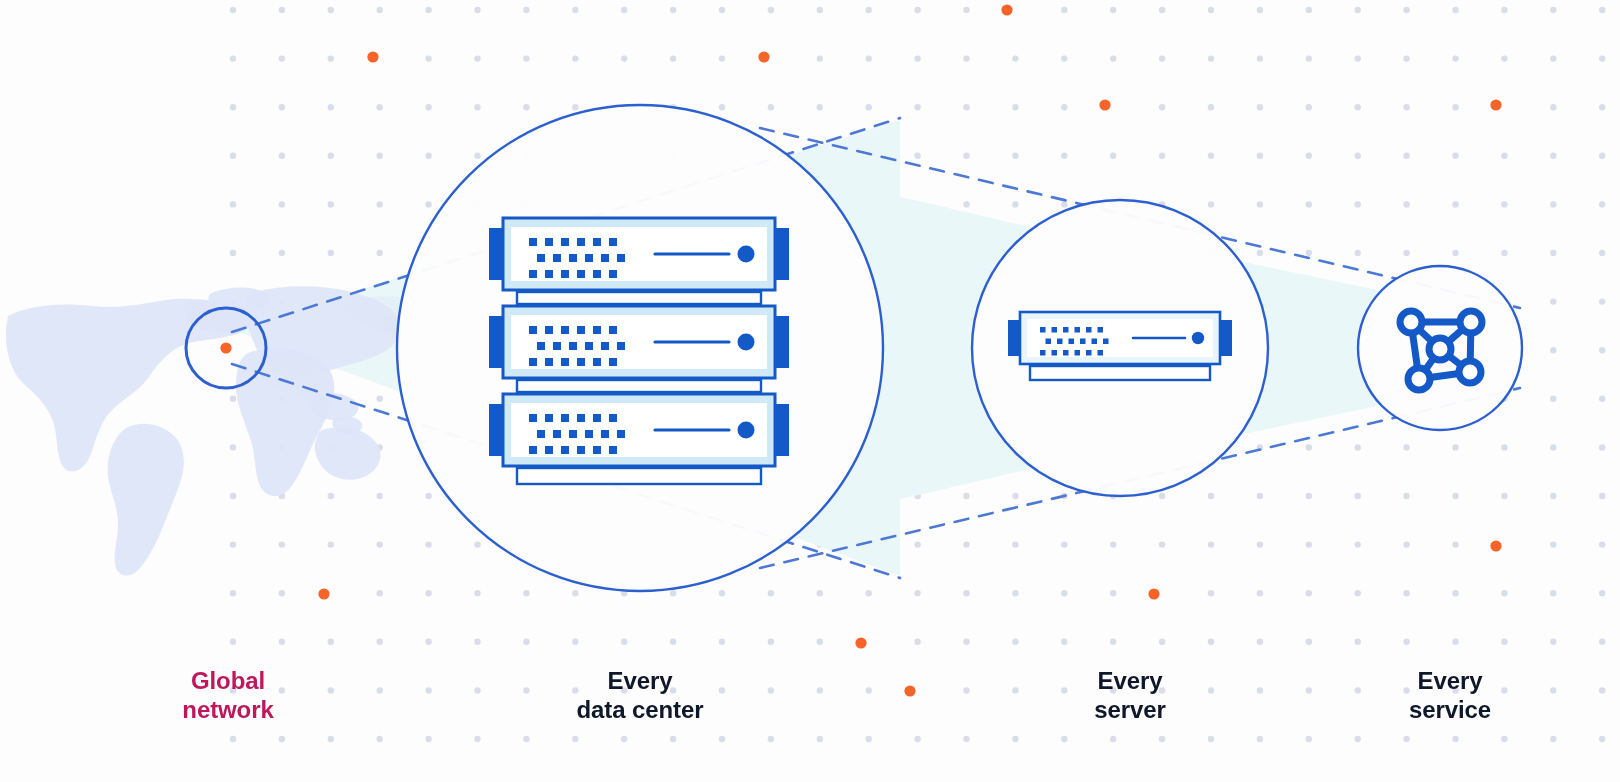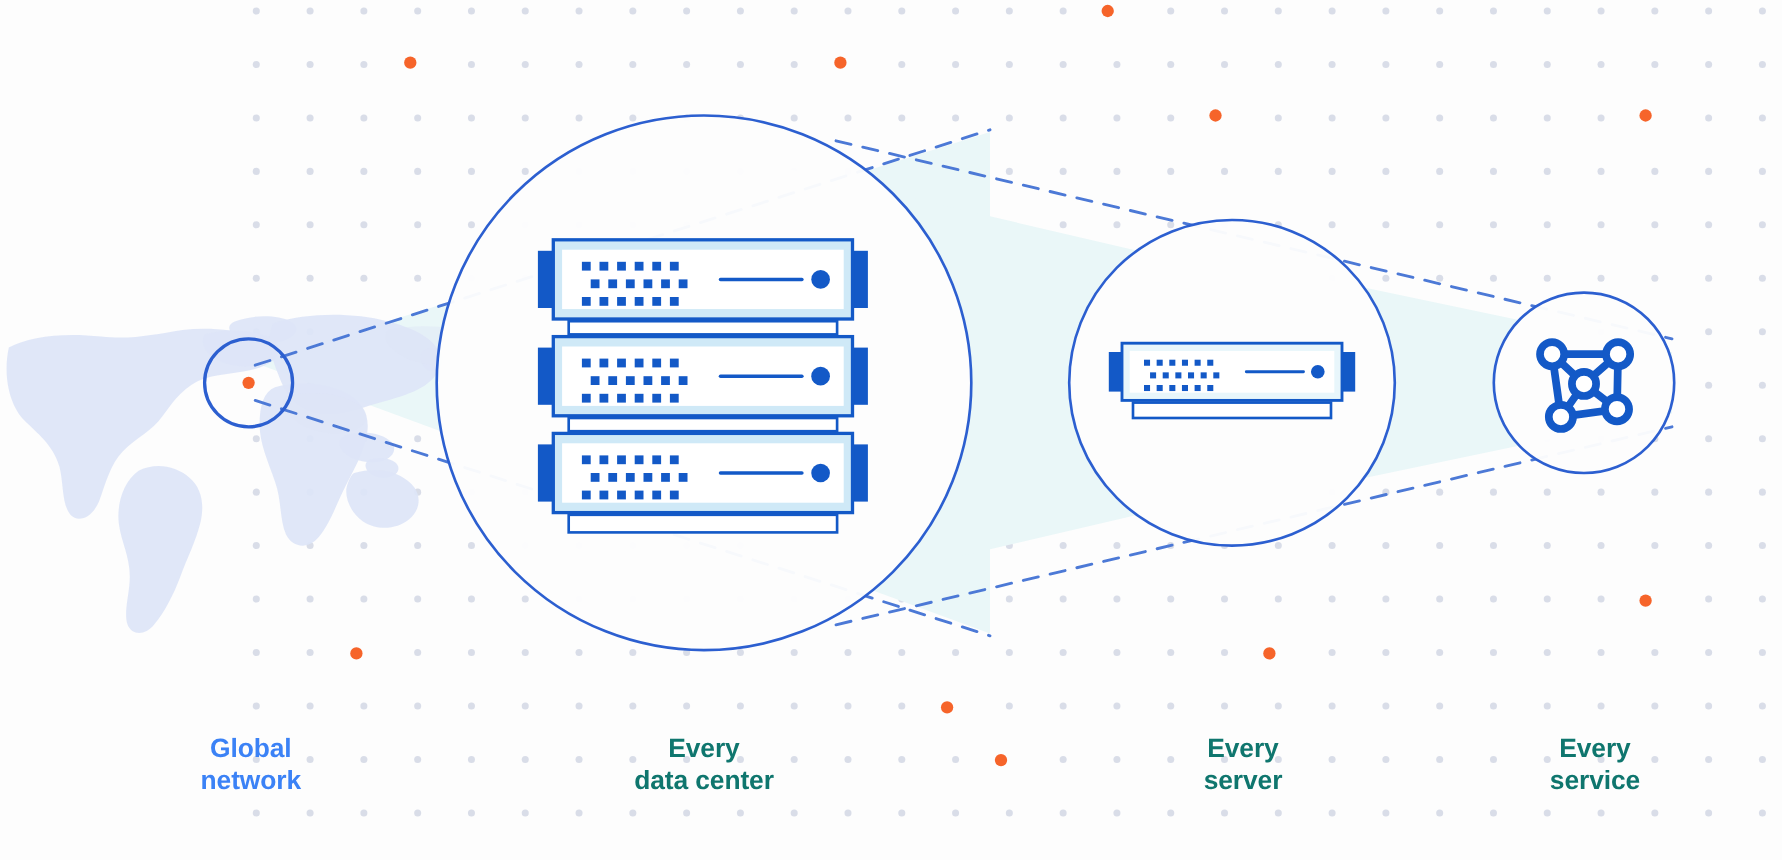--- a/index.html
+++ b/index.html
@@ -13,25 +13,25 @@
   }
   #stage{position:absolute;inset:0;width:1620px;height:782px;}
   svg.layer{position:absolute;left:0;top:0;width:1620px;height:782px;display:block;}
   .labels{position:absolute;left:0;top:0;width:1620px;height:782px;pointer-events:none;}
   .lbl{
     position:absolute;
     text-align:center;
     font-size:24px;
     line-height:29px;
     font-weight:700;
-    color:#0f766e;
+    color:#0f172a;
     letter-spacing:-0.1px;
     white-space:pre-line;
   }
-  .lbl.accent{color:#3b82f6;}
+  .lbl.accent{color:#be185d;}
   .lbl-l1{left:128px;top:666px;width:200px;}
   .lbl-l2{left:540px;top:666px;width:200px;}
   .lbl-l3{left:1030px;top:666px;width:200px;}
   .lbl-l4{left:1350px;top:666px;width:200px;}
 </style>
 </head>
 <body>
 
 <div id="stage">
 

